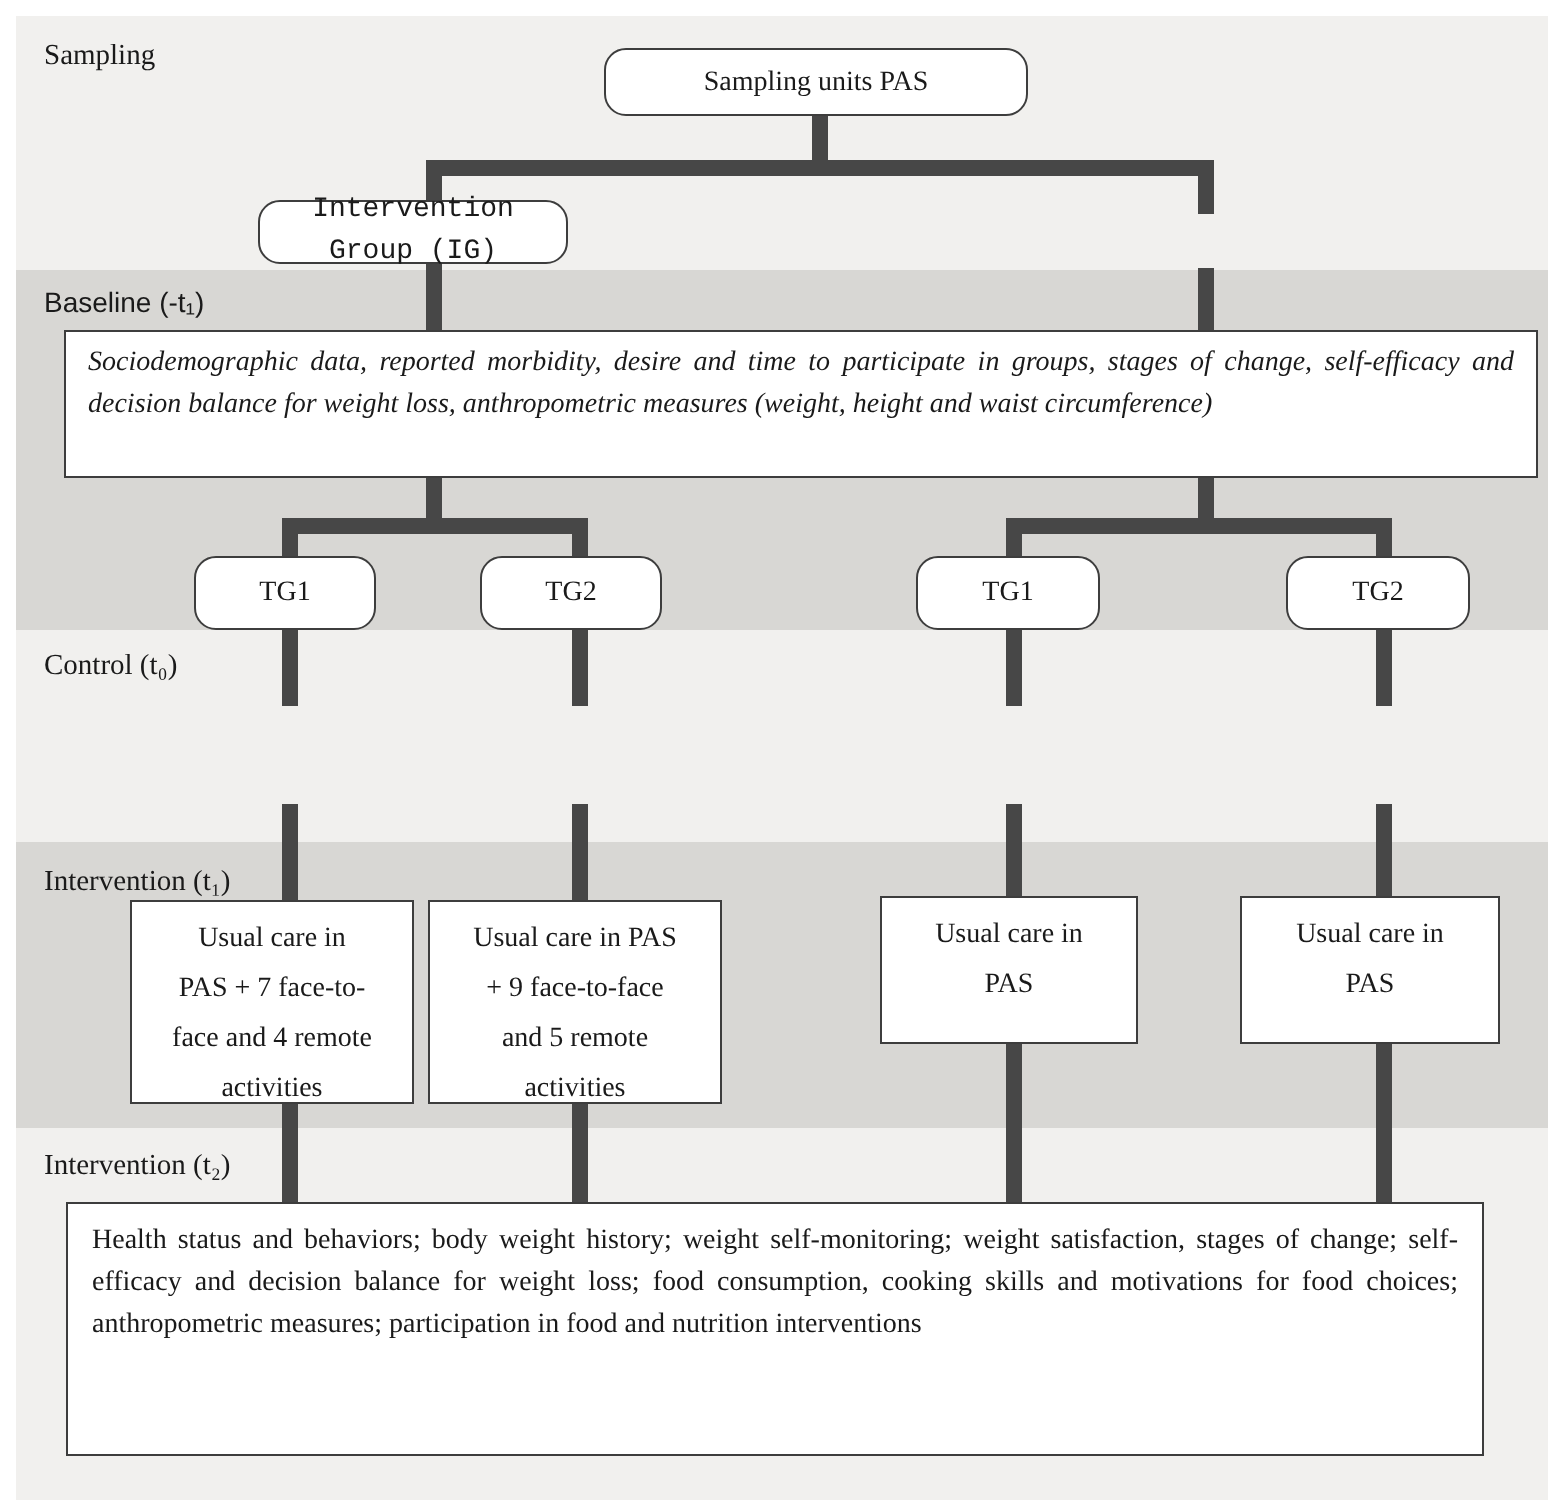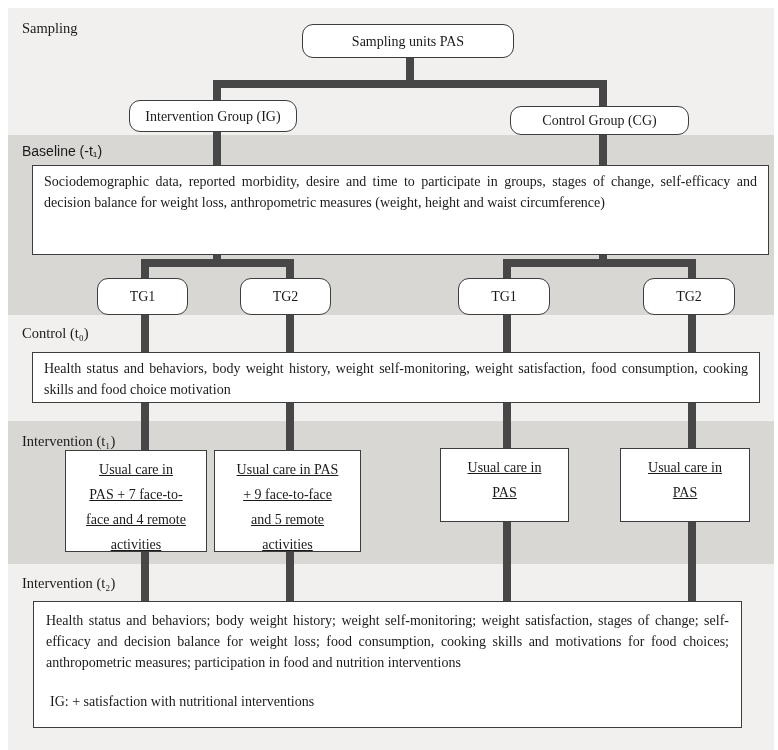--- a/index.html
+++ b/index.html
@@ -15,21 +15,21 @@
   .band.shaded { background:var(--band-shaded,#d8d7d4); }
   .phase-label { position:absolute; left:10px; font-size:14.5px; white-space:nowrap; }
   .phase-label.sans { font-family:"Liberation Sans", sans-serif; font-size:14px; }
   .node {
     position:absolute; background:var(--box-fill,#ffffff);
     border:1.5px solid var(--box-border,#3d3d3d);
     font-size:14px; line-height:21px;
   }
   .center { display:flex; align-items:center; justify-content:center; text-align:center;border-radius:11px; }
   .justify { text-align:justify; padding:5px 11px; }
-  .preline { white-space:pre-line; text-align:center; line-height:25px;text-decoration:underline; }
+  .preline { white-space:pre-line; text-align:center; line-height:25px; }
   .padtop { padding-top:6px; }
   .vline,.hline { position:absolute; background:var(--connector,#474747); }
   .vline { width:2px; }
   .hline { height:2px; }
   .para + .para { margin-top:14px; }
 </style>
 </head>
 <body>
 
 <div id="figure">
@@ -77,44 +77,41 @@
   <div class="vline" style="left:495px; top:394px; height:47px;"></div>
   <div class="vline" style="left:680px; top:394px; height:47px;"></div>
 
   <div class="vline" style="left:133px; top:543px; height:51px;"></div>
   <div class="vline" style="left:278px; top:543px; height:51px;"></div>
   <div class="vline" style="left:495px; top:513px; height:81px;"></div>
   <div class="vline" style="left:680px; top:513px; height:81px;"></div>
 
   <div class="node center" style="left:294px; top:16px; width:212px; height:34px;">Sampling units PAS</div>
 
-  <div class="node center" style="left:121px; top:92px; width:168px; height:32px;">Intervention Group (IG)</div>
+  <div class="node center" style="left:121px; top:92px; width:155px; height:32px;font-family:Liberation Mono, monospace;">Intervention Group (IG)</div>
 
-  <div class="node center" style="left:502px; top:98px; width:179px; height:29px;">Control Group (CG)</div>
 
-  <div class="node justify" style="left:24px; top:157px; width:737px; height:90px;">Sociodemographic data, reported morbidity, desire and time to participate in groups, stages of change, self-efficacy and decision balance for weight loss, anthropometric measures (weight, height and waist circumference)</div>
+  <div class="node justify" style="left:24px; top:157px; width:737px; height:74px;font-style:italic;">Sociodemographic data, reported morbidity, desire and time to participate in groups, stages of change, self-efficacy and decision balance for weight loss, anthropometric measures (weight, height and waist circumference)</div>
 
   <div class="node center" style="left:89px;  top:270px; width:91px; height:37px;">TG1</div>
   <div class="node center" style="left:232px; top:270px; width:91px; height:37px;">TG2</div>
   <div class="node center" style="left:450px; top:270px; width:92px; height:37px;">TG1</div>
   <div class="node center" style="left:635px; top:270px; width:92px; height:37px;">TG2</div>
 
-  <div class="node justify" style="left:24px; top:344px; width:728px; height:51px;">Health status and behaviors, body weight history, weight self-monitoring, weight satisfaction, food consumption, cooking skills and food choice motivation</div>
 
   <div class="node preline padtop" style="left:57px;  top:442px; width:142px; height:102px;">Usual care in
 PAS + 7 face-to-
 face and 4 remote
 activities</div>
   <div class="node preline padtop" style="left:206px; top:442px; width:147px; height:102px;">Usual care in PAS
 + 9 face-to-face
 and 5 remote
 activities</div>
   <div class="node preline padtop" style="left:432px; top:440px; width:129px; height:74px;">Usual care in
 PAS</div>
   <div class="node preline padtop" style="left:612px; top:440px; width:130px; height:74px;">Usual care in
 PAS</div>
 
   <div class="node" style="left:25px; top:593px; width:709px; height:127px; padding:8px 12px;">
     <div class="para justify" style="padding:0;">Health status and behaviors; body weight history; weight self-monitoring; weight satisfaction, stages of change; self-efficacy and decision balance for weight loss; food consumption, cooking skills and motivations for food choices; anthropometric measures; participation in food and nutrition interventions</div>
-    <div class="para">IG: + satisfaction with nutritional interventions</div>
   </div>
 
 </div>
 
 </body></html>

